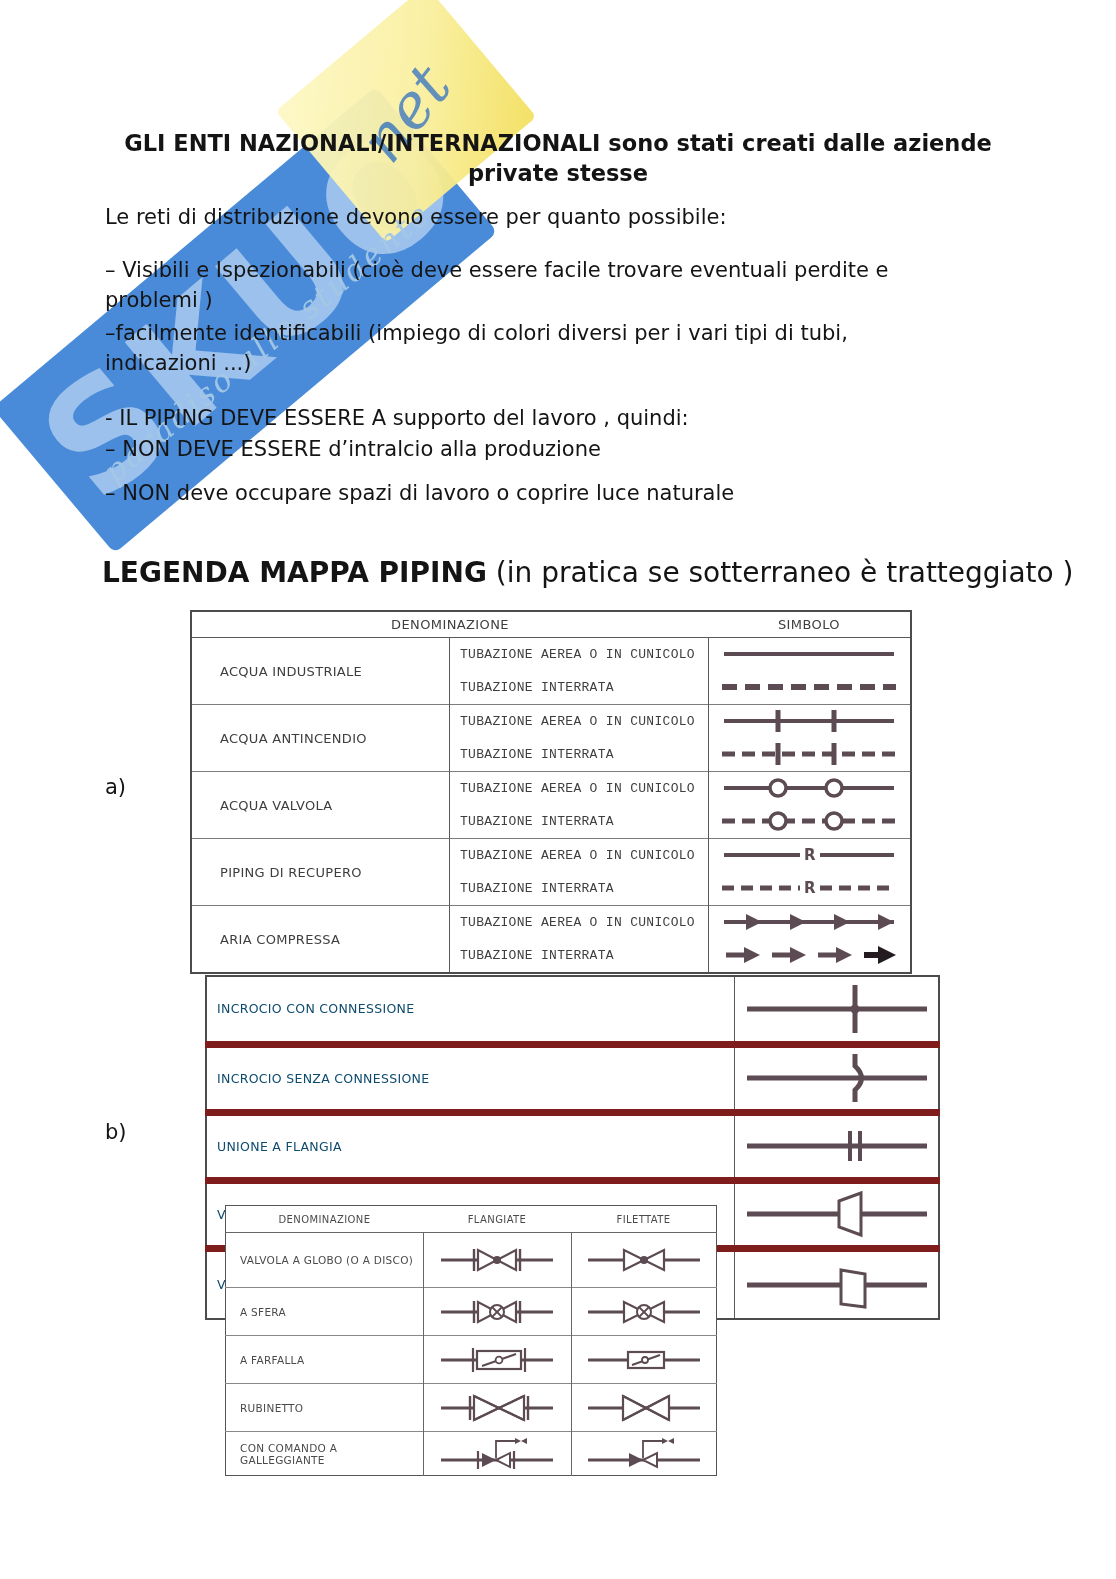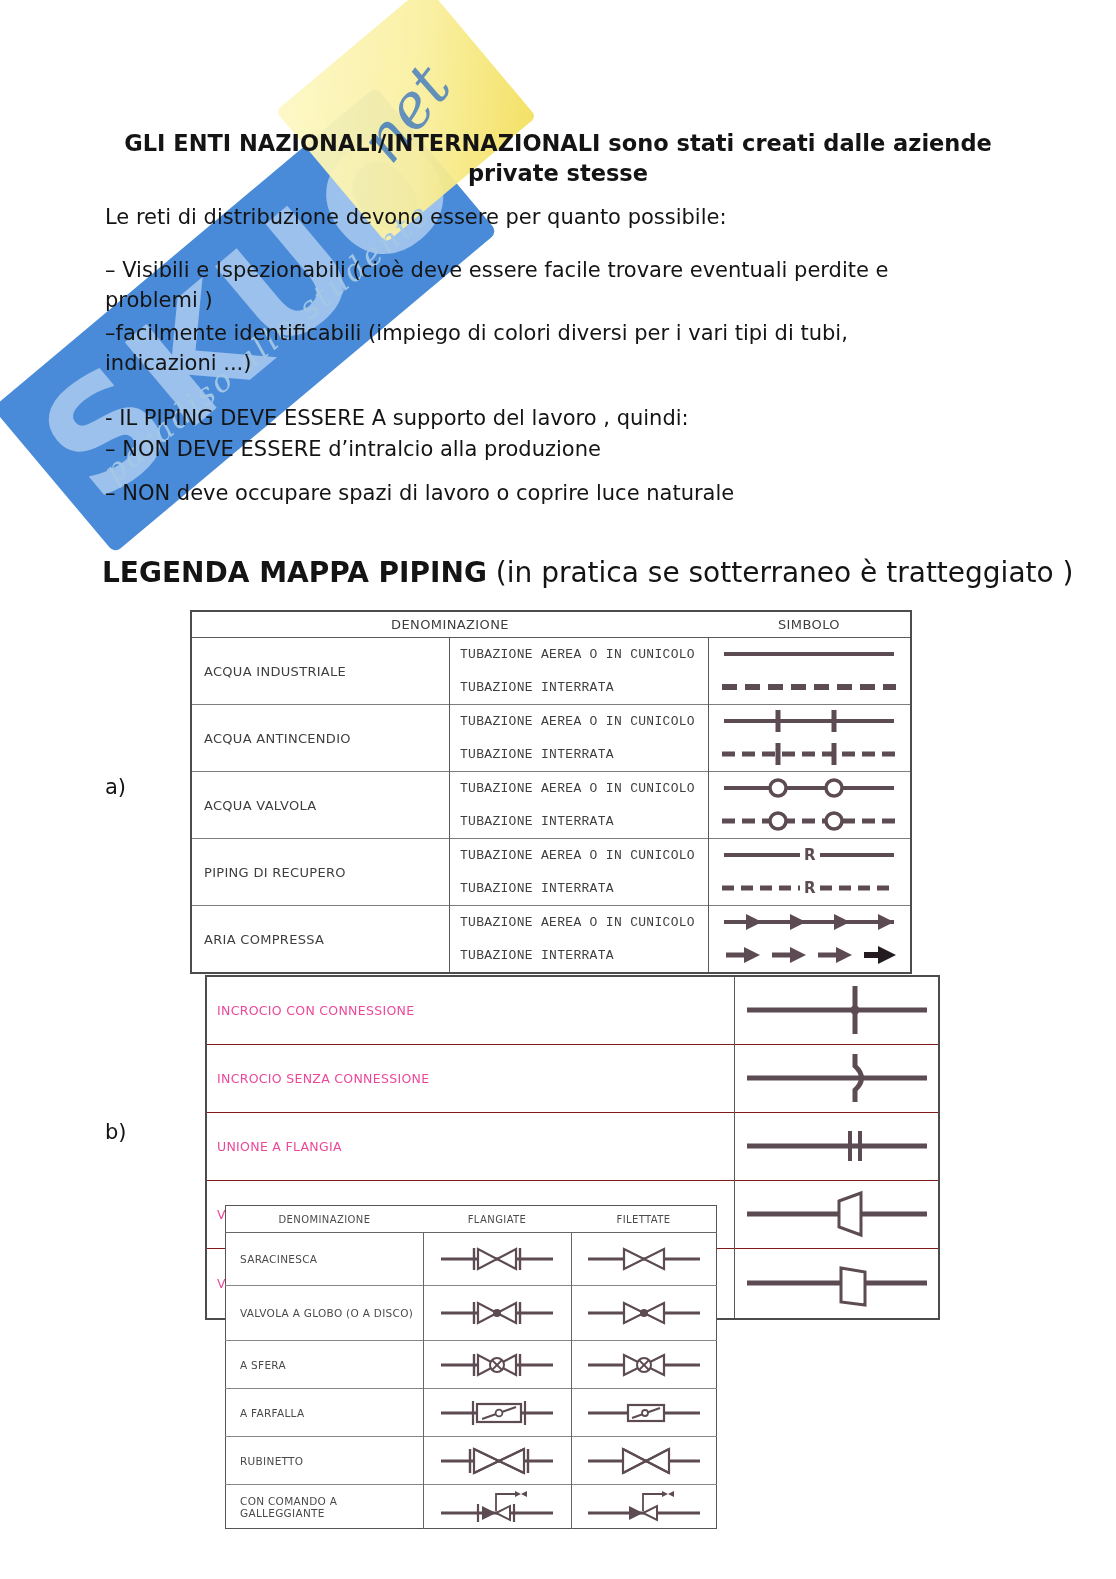--- a/index.html
+++ b/index.html
@@ -50,30 +50,30 @@
   
   table { border-collapse:collapse; table-layout:fixed; background:#fff; }
   .table-a { left:190px; top:610px; width:722px; border:2px solid #4c4c4c; }
   .table-a th, .table-a td { padding:0; margin:0; }
   .table-a th {
     height:25px; font-size:13px; font-weight:normal; color:#3e3e3e; letter-spacing:.4px;
     border-bottom:1px solid #5a5a5a; text-align:center;
   }
   .table-a .col1 { width:240px; } .table-a .col2 { width:280px;font-family:Liberation Mono, monospace; } .table-a .col3 { width:202px; }
   .table-a td { height:33px; font-size:13px; color:#3e3e3e; letter-spacing:.3px; }
-  .table-a td.glabel { padding-left:12px; vertical-align:middle; }
+  .table-a td.glabel { padding-left:28px; vertical-align:middle; }
   .table-a td.sub { padding-left:10px; vertical-align:middle; border-left:1px solid #5a5a5a; }
   .table-a td.sym { border-left:1px solid #5a5a5a; text-align:center; vertical-align:middle; }
   .table-a tr.gtop td { border-top:1px solid #7d7d7d; }
   .table-a svg { display:block; margin:0 auto; }
   .table-b { left:205px; top:975px; width:720px; border:2px solid #4c4c4c; }
-  .table-b td { font-size:12.5px; color:#ec4899; letter-spacing:.3px; padding:0; }
+  .table-b td { font-size:12.5px; color:#0c4a6e; letter-spacing:.3px; padding:0; }
   .table-b td.label { width:517px; padding-left:10px; vertical-align:middle; }
   .table-b td.sym { width:203px; border-left:1px solid #5a5a5a; text-align:center; vertical-align:middle; }
-  .table-b tr + tr td { border-top:1px solid #7f1d1d; }
+  .table-b tr + tr td { border-top:7px solid #7f1d1d; }
   .table-b svg { display:block; margin:0 auto; }
   .table-c { left:225px; top:1205px; width:490px; border:1px solid #555; background:#fff; z-index:2; }
   .table-c th {
     height:26px; font-size:10px; font-weight:normal; color:#4a4a4a; letter-spacing:.4px;
     border-bottom:1px solid #666; text-align:center; padding:0;
   }
   .table-c .cc1 { width:197px; } .table-c .cc2 { width:148px; } .table-c .cc3 { width:145px; }
   .table-c td { font-size:10.5px; color:#4a4a4a; letter-spacing:.3px; padding:0; }
   .table-c td.label { padding-left:14px; vertical-align:middle; }
   .table-c td.sym { border-left:1px solid #666; text-align:center; vertical-align:middle; }
@@ -285,39 +285,20 @@
   </tbody>
     </table>
 
   <table class="abs table-c">
     <tbody>
         <tr>
       <th class="cc1">DENOMINAZIONE</th>
       <th class="cc2">FLANGIATE</th>
       <th class="cc3">FILETTATE</th>
     </tr>
-    <tr class="row" style="height:53px">
-      <td class="label">SARACINESCA</td>
-      <td class="sym">
-        <svg width="120" height="40" viewBox="0 0 120 40">
-              <line x1="4" y1="20" x2="116" y2="20" stroke="#5C4B52" stroke-width="3"></line>
-              <line x1="37" y1="9" x2="37" y2="31" stroke="#5C4B52" stroke-width="2.4"></line>
-              <line x1="83" y1="9" x2="83" y2="31" stroke="#5C4B52" stroke-width="2.4"></line>
-              <polygon points="41,10 41,30 60,20" fill="#fff" stroke="#5C4B52" stroke-width="2.2"></polygon>
-              <polygon points="79,10 79,30 60,20" fill="#fff" stroke="#5C4B52" stroke-width="2.2"></polygon>
-            </svg>
-      </td>
-      <td class="sym">
-        <svg width="120" height="40" viewBox="0 0 120 40">
-              <line x1="4" y1="20" x2="116" y2="20" stroke="#5C4B52" stroke-width="3"></line>
-              <polygon points="40,10 40,30 60,20" fill="#fff" stroke="#5C4B52" stroke-width="2.2"></polygon>
-              <polygon points="80,10 80,30 60,20" fill="#fff" stroke="#5C4B52" stroke-width="2.2"></polygon>
-            </svg>
-      </td>
-    </tr>
     <tr class="row" style="height:55px">
       <td class="label">VALVOLA A GLOBO (O A DISCO)</td>
       <td class="sym">
         <svg width="120" height="40" viewBox="0 0 120 40">
               <line x1="4" y1="20" x2="116" y2="20" stroke="#5C4B52" stroke-width="3"></line>
               <line x1="37" y1="9" x2="37" y2="31" stroke="#5C4B52" stroke-width="2.4"></line>
               <line x1="83" y1="9" x2="83" y2="31" stroke="#5C4B52" stroke-width="2.4"></line>
               <polygon points="41,10 41,30 60,20" fill="#fff" stroke="#5C4B52" stroke-width="2.2"></polygon>
               <polygon points="79,10 79,30 60,20" fill="#fff" stroke="#5C4B52" stroke-width="2.2"></polygon>
               <circle cx="60" cy="20" r="4" fill="#5C4B52"></circle>

